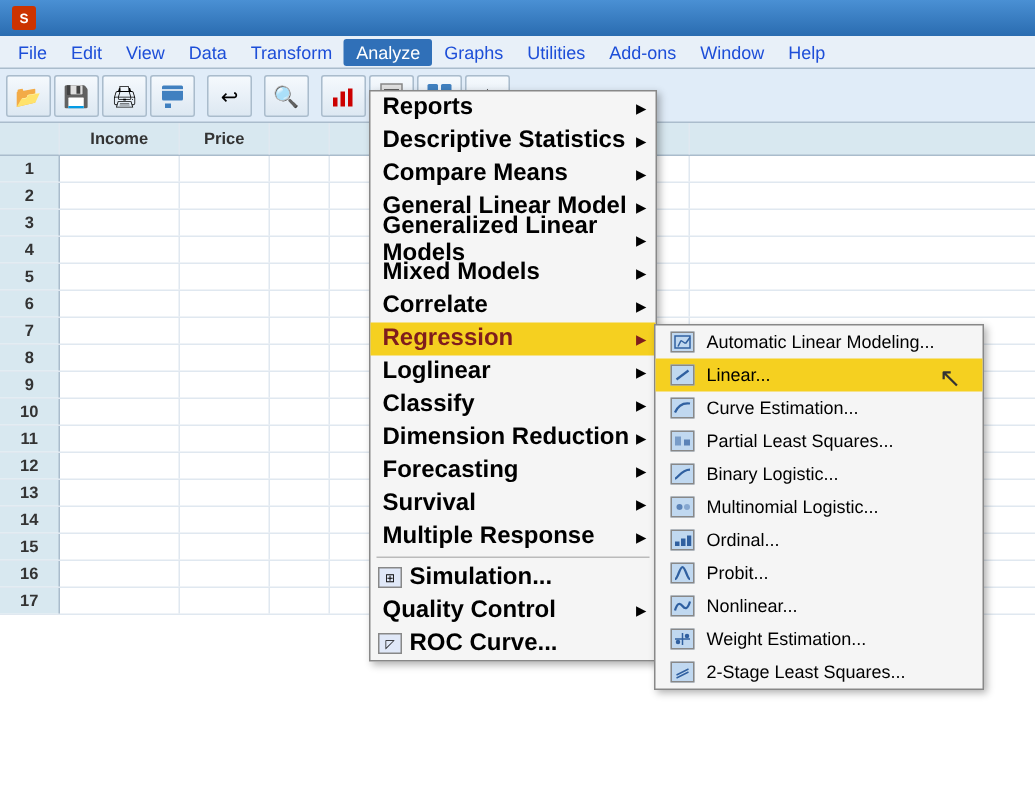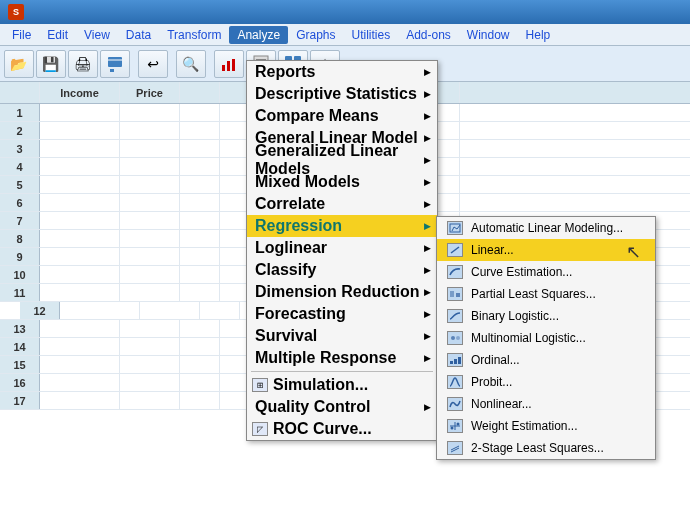--- a/index.html
+++ b/index.html
@@ -167,21 +167,21 @@
       position: relative;
     }
     .menu-popup-item.has-submenu::after {
       content: '▶';
       position: absolute;
       right: 6px;
       font-size: 9px;
     }
     .menu-popup-item.active-item {
       background: #f5d020;
-      color: #0f766e;
+      color: #7f1d1d;
     }
     .menu-popup-item.active-item::after {
       content: '▶';
       position: absolute;
       right: 6px;
       font-size: 9px;
     }
     .menu-popup-separator {
       height: 1px;
       background: #bbb;
@@ -419,21 +419,21 @@
       <div class="spreadsheet-row">
         <div class="cell row-num" style="width: 40px; min-width: 40px;">11</div>
         <div class="cell col1" style="width: 80px; min-width: 80px;"></div>
         <div class="cell col2" style="width: 60px; min-width: 60px;"></div>
         <div class="cell col3" style="width: 40px; min-width: 40px;"></div>
         <div class="cell col-var" style="width: 80px; min-width: 80px;"></div>
         <div class="cell col-var" style="width: 80px; min-width: 80px;"></div>
         <div class="cell col-var" style="width: 80px; min-width: 80px;"></div>
       </div>
       <div class="spreadsheet-row">
-        <div class="cell row-num" style="width: 40px; min-width: 40px; margin-left: 20px;">12</div>
+        <div class="cell row-num" style="width: 40px; min-width: 40px;">12</div>
         <div class="cell col1" style="width: 80px; min-width: 80px;"></div>
         <div class="cell col2" style="width: 60px; min-width: 60px;"></div>
         <div class="cell col3" style="width: 40px; min-width: 40px;"></div>
         <div class="cell col-var" style="width: 80px; min-width: 80px;"></div>
         <div class="cell col-var" style="width: 80px; min-width: 80px;"></div>
         <div class="cell col-var" style="width: 80px; min-width: 80px;"></div>
       </div>
       <div class="spreadsheet-row">
         <div class="cell row-num" style="width: 40px; min-width: 40px;">13</div>
         <div class="cell col1" style="width: 80px; min-width: 80px;"></div>

